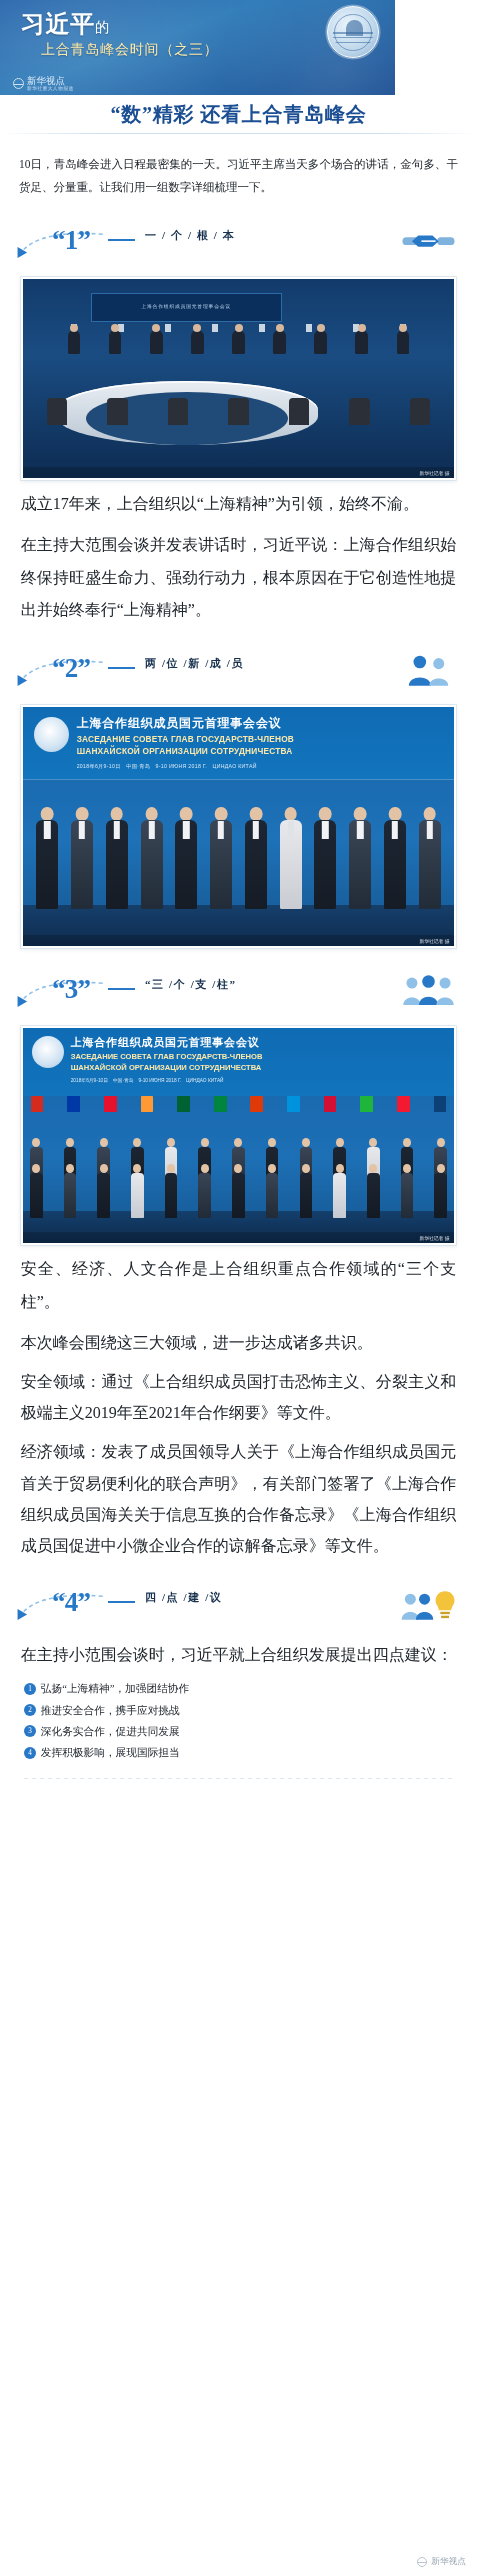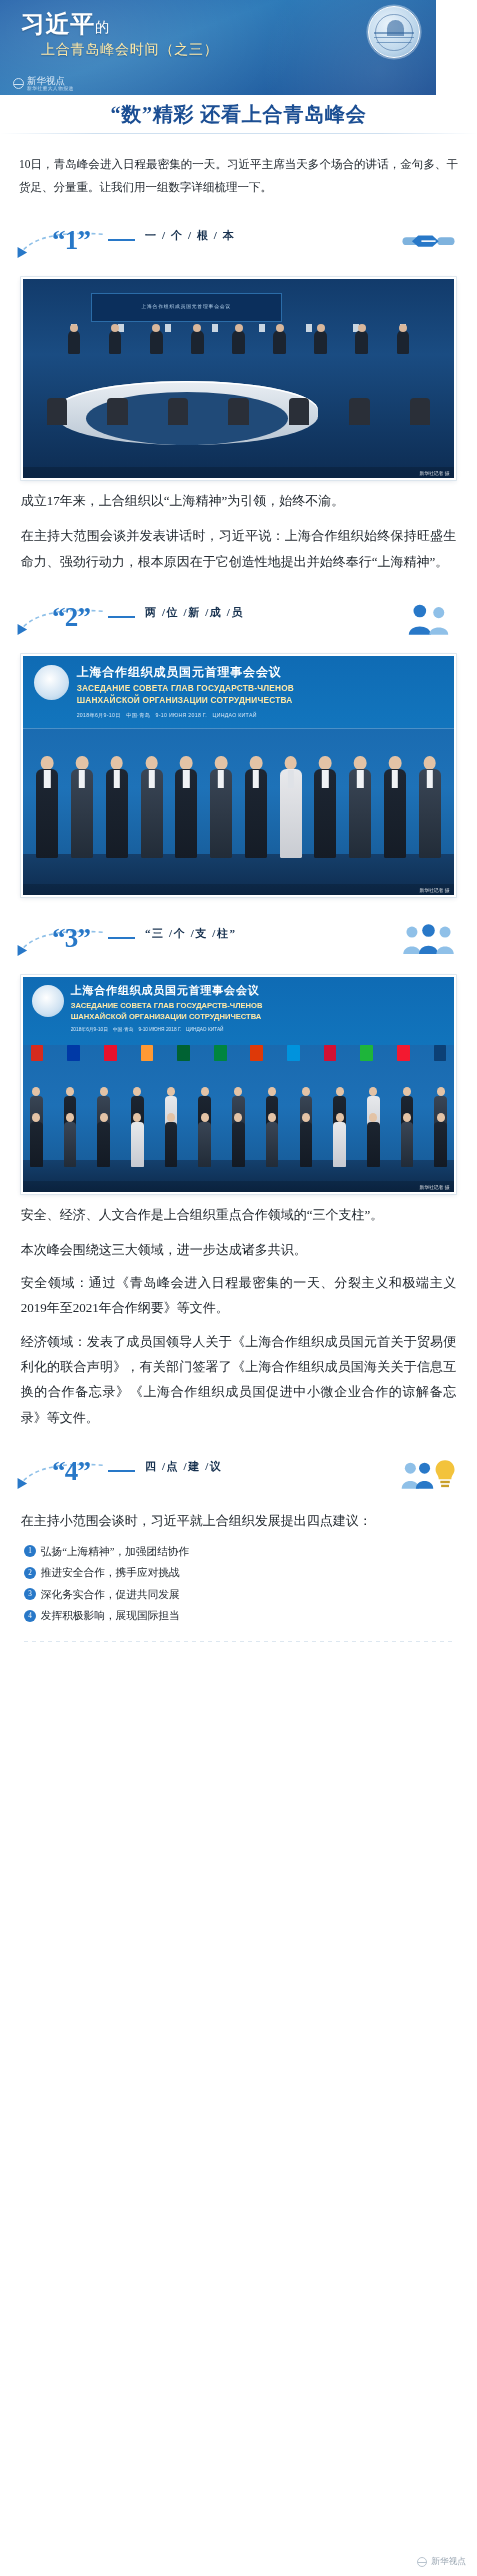--- a/index.html
+++ b/index.html
@@ -14,21 +14,21 @@
     position: relative;
     width: 477px;
     min-height: 2576px;
     background: #ffffff;
     overflow: hidden;
   }
 
   
   .banner {
     position: relative;
-    width: 436px;
+    width: 395px;
     height: 95px;
     background: linear-gradient(160deg, #1f5fa8 0%, #2d7ab8 40%, #1b4e93 100%);
     overflow: hidden;
   }
   .banner:before {
     content: "";
     position: absolute;
     left: -32px; top: -48px;
     width: 334px; height: 207px;
     background: radial-gradient(ellipse at 30% 40%, rgba(255,255,255,0.14), rgba(255,255,255,0) 70%);
@@ -147,21 +147,21 @@
   .intro {
     margin: 11px 19px 0 19px;
     font-size: 11.5px;
     line-height: 2.0;
     color: #20272e;
     text-align: justify;
     font-family: "Liberation Serif", serif;
   }
   .para {
     margin: 8px 20.7px 0 20.7px;
-    font-size: 13px;
+    font-size: 16px;
     line-height: 2.05;
     color: #20272e;
     text-align: justify;
     font-family: "Liberation Serif", serif;
   }
   .para.tight { line-height: 1.95; font-family: Liberation Serif, serif; }
 
   
   .sec-head {
     position: relative;
@@ -745,21 +745,21 @@
             <div class="h"></div>
             <div class="b"></div>
           </div>
       </div>
       <div class="photo-cap">新华社记者 摄</div>
     </div>
   </div>
 
   <div class="para">安全、经济、人文合作是上合组织重点合作领域的“三个支柱”。</div>
   <div class="para tight">本次峰会围绕这三大领域，进一步达成诸多共识。</div>
-  <div class="para tight">安全领域：通过《青岛峰会进入日程最密集的一天、分裂主义和极端主义2019年至2021年合作纲要》等文件。</div>
+  <div class="para tight">安全领域：通过《上合组织成员国打击恐怖主义、分裂主义和极端主义2019年至2021年合作纲要》等文件。</div>
   <div class="para tight">经济领域：发表了成员国领导人关于《上海合作组织成员国元首关于贸易便利化的联合声明》，有关部门签署了《上海合作组织成员国海关关于信息互换的合作备忘录》《上海合作组织成员国促进中小微企业合作的谅解备忘录》等文件。</div>
 
   <div class="sec-head">
     <svg class="sec-arrow" viewBox="0 0 150 40">
       <path d="M4 30 C 20 6, 60 0, 110 4" stroke="#8fc0e8" stroke-width="2" fill="none" stroke-dasharray="5 4"></path>
       <path d="M2 20 L 2 34 L 14 27 Z" fill="#2878c8"></path>
     </svg>
     <div class="sec-num">“4”</div>
     <div class="sec-dash"></div>
     <div class="sec-label">四 /点 /建 /议</div>

